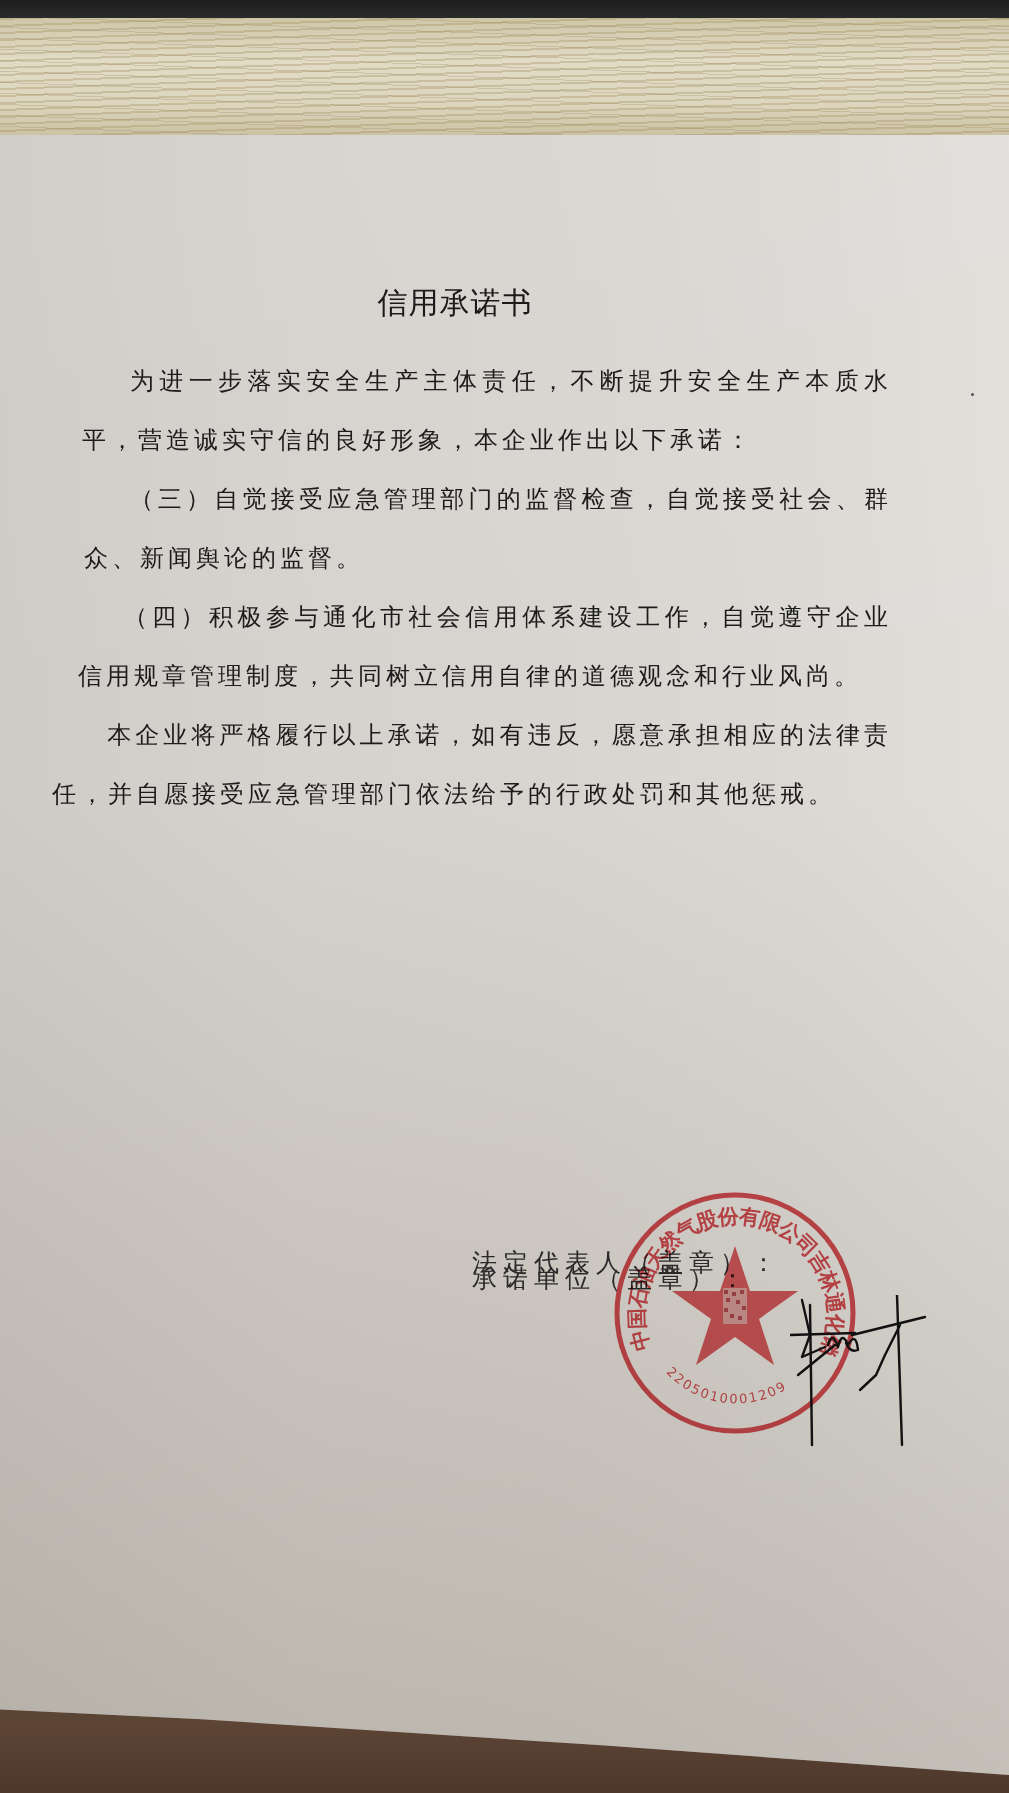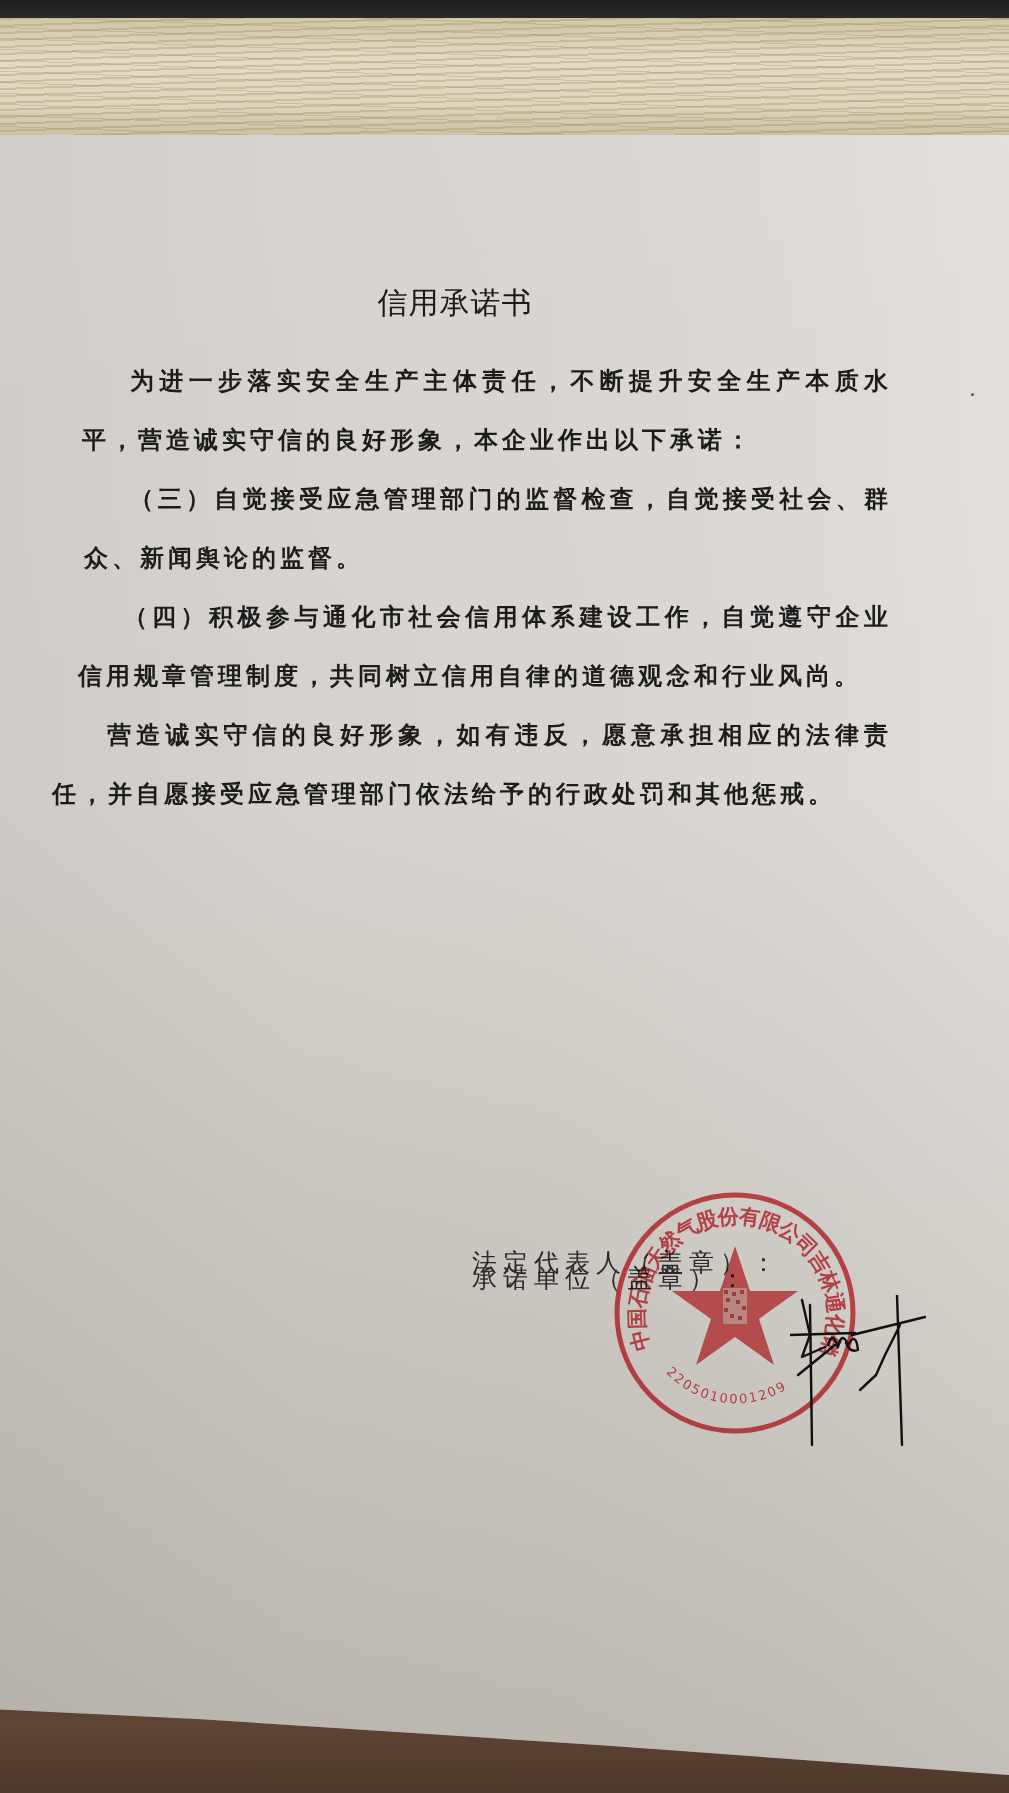--- a/index.html
+++ b/index.html
@@ -68,21 +68,20 @@
     }
     .doc-body {
       position: absolute;
       left: 52px; top: 352px;
       width: 840px;
       font-size: 24px;
       line-height: 59px;
       color: #1c1c1c;
       letter-spacing: 4px;
       font-family: "DejaVu Sans", sans-serif;
-      font-weight: bold;
     }
     .doc-body p {
       margin: 0;
       text-indent: 2em;
       text-align: justify;
     }
     .doc-body p.p0 { padding-left: 30px; text-indent: 2em; }
     .doc-body p.p1 { padding-left: 38px; text-indent: 1.9em; }
     .doc-body p.p2 { padding-left: 36px; text-indent: 1.9em; }
     .doc-body p.p3 { padding-left: 32px; text-indent: 1.9em; }
@@ -122,21 +121,21 @@
 </div>
 
 <div class="dust-dot"></div>
 
 <div class="doc-title">信用承诺书</div>
 
 <div class="doc-body">
   <p class="p0">为进一步落实安全生产主体责任，不断提升安全生产本质水平，营造诚实守信的良好形象，本企业作出以下承诺：</p>
   <p class="p3">（三）自觉接受应急管理部门的监督检查，自觉接受社会、群众、新闻舆论的监督。</p>
   <p class="p4">（四）积极参与通化市社会信用体系建设工作，自觉遵守企业信用规章管理制度，共同树立信用自律的道德观念和行业风尚。</p>
-  <p class="p5">营造诚实守信的良好形象，如有违反，愿意承担相应的法律责任，并自愿接受应急管理部门依法给予的行政处罚和其他惩戒。</p>
+  <p class="p5">本企业将严格履行以上承诺，如有违反，愿意承担相应的法律责任，并自愿接受应急管理部门依法给予的行政处罚和其他惩戒。</p>
 </div>
 
 <div class="sign-line sign-unit">承诺单位（盖章）：</div>
 <div class="sign-line sign-rep">法定代表人（盖章）：</div>
 
 <svg class="stamp" viewBox="0 0 250 250" xmlns="http://www.w3.org/2000/svg">
   <defs>
     <path id="sealArc" d="M 40 160 A 92 92 0 1 1 212 160" fill="none"></path>
     <path id="numArc" d="M 52 180 A 95 95 0 0 0 200 180" fill="none"></path>
   </defs>

